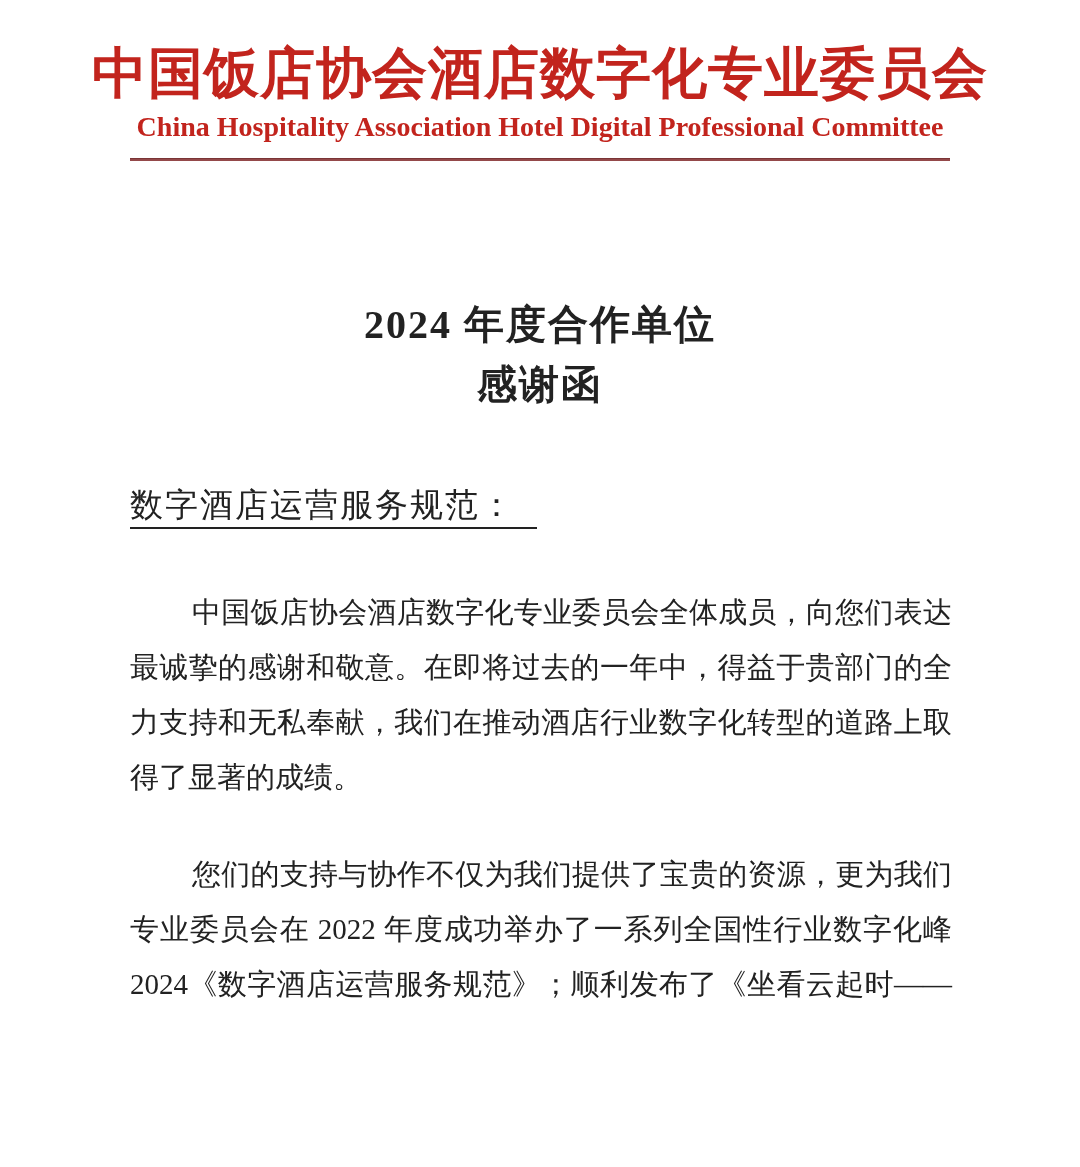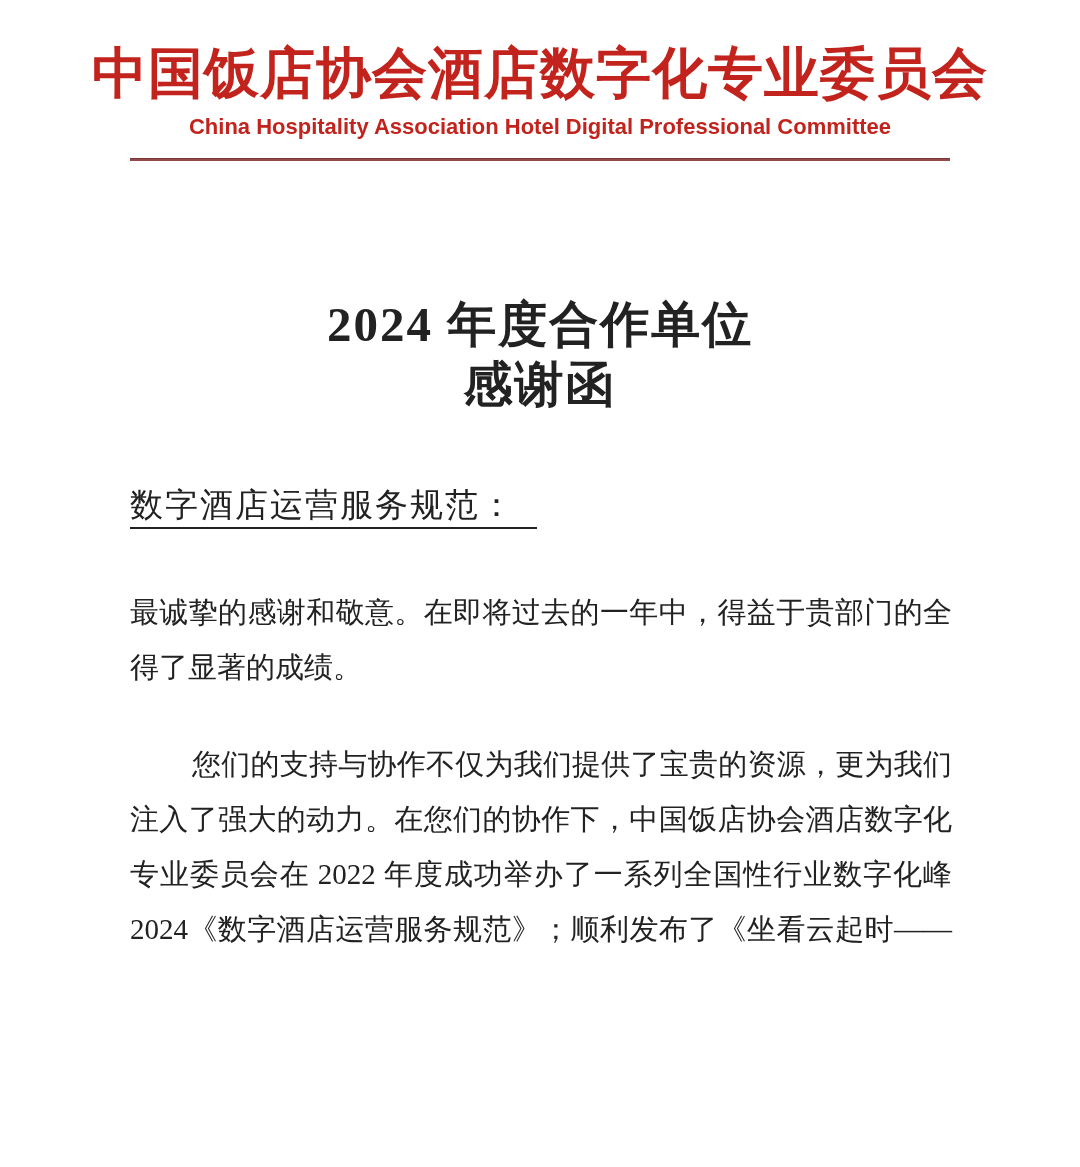--- a/index.html
+++ b/index.html
@@ -21,40 +21,40 @@
     color: var(--brand-red, #c2241d);
     font-size: 55px;
     line-height: 64px;
     font-weight: bold;
     letter-spacing: 1px;
     font-family: "Liberation Serif", "DejaVu Serif", serif;
   }
   .org-en {
     margin-top: 5px;
     color: var(--brand-red, #c2241d);
-    font-size: 22px;
+    font-size: 28px;
     line-height: 32px;
     font-weight: bold;
     letter-spacing: 0px;
-    font-family: Liberation Sans, sans-serif;
+    font-family: Liberation Serif, serif;
   }
   .divider {
     width: 820px;
     height: 3px;
     margin: 15px auto 0 auto;
     background: var(--divider-red, #94494a);
     border-top: 1px solid #7a3536;
   }
 
   
   .letter-title {
     margin-top: 134px;
     text-align: center;
     color: var(--ink, #222222);
-    font-size: 49px;
+    font-size: 40px;
     line-height: 60px;
     font-weight: bold;
     letter-spacing: 2px;
   }
 
   
   .salutation {
     margin: 70px 0 0 130px;
     font-size: 33px;
     line-height: 40px;
@@ -102,25 +102,26 @@
       <div>2024 年度合作单位</div>
       <div>感谢函</div>
     </h1>
 
     <div class="salutation">
       <span class="sal-text">数字酒店运营服务规范：</span>
     </div>
 
     <div class="letter-body" id="paragraphs">
         <div class="para">
+          <div class="line indent">中国饭店协会酒店数字化专业委员会全体成员，向您们表达</div>
           <div class="line">最诚挚的感谢和敬意。在即将过去的一年中，得益于贵部门的全</div>
+          <div class="line">力支持和无私奉献，我们在推动酒店行业数字化转型的道路上取</div>
           <div class="line no-fill">得了显著的成绩。</div>
         </div>
         <div class="para gap-before">
           <div class="line indent">您们的支持与协作不仅为我们提供了宝贵的资源，更为我们</div>
-          <div class="line">注入了强大的动力。在您们的协作下，中国饭店协会酒店数字化</div>
           <div class="line">专业委员会在 2022 年度成功举办了一系列全国性行业数字化峰</div>
           <div class="line">2024《数字酒店运营服务规范》；顺利发布了《坐看云起时——</div>
         </div>
       </div>
   </main>
 
 </div>
 
 </body></html>

